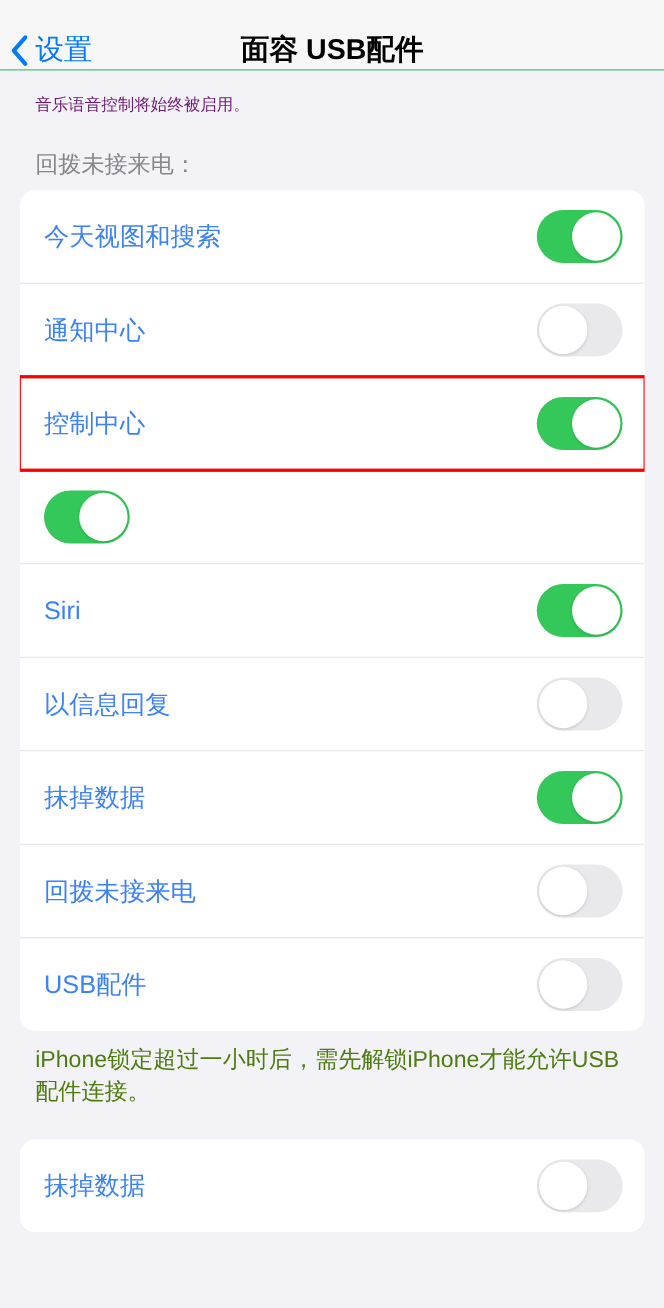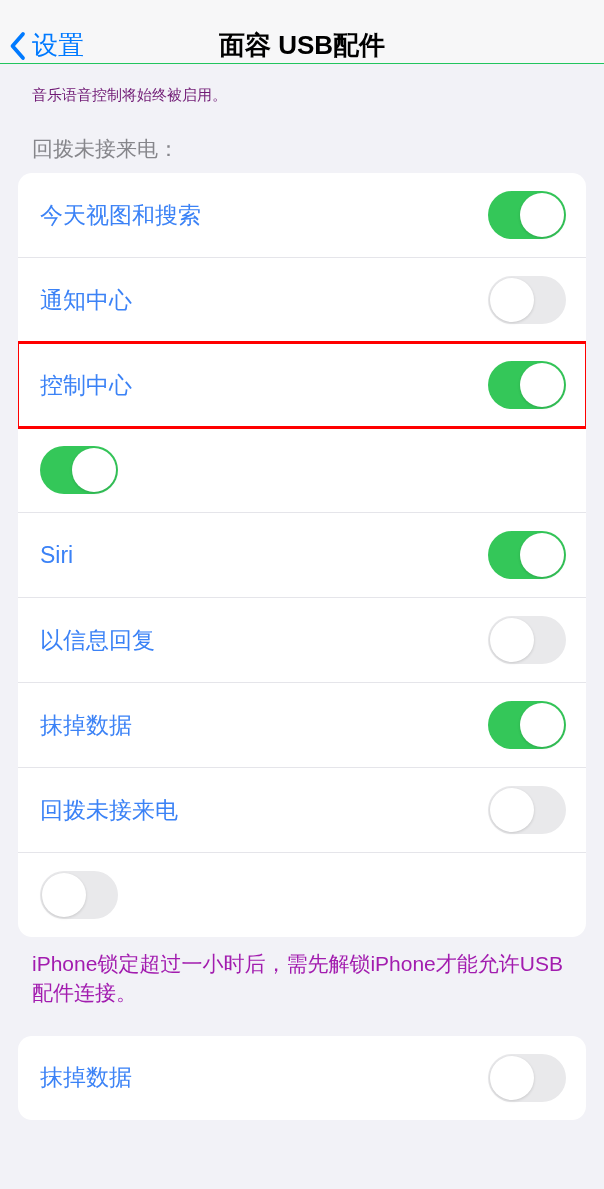--- a/index.html
+++ b/index.html
@@ -46,21 +46,21 @@
       color: #701a75;
       font-size: 15px;
     }
     .section-header {
       padding: 6px 32px 10px;
       color: #86868b;
       font-size: 21px;
     }
     .section-footer {
       padding: 12px 32px 28px;
-      color: #a21caf;
+      color: #4d7c0f;
       font-size: 21px;
       line-height: 1.4;
     }
     .group {
       background: #fff;
       border-radius: 14px;
       margin: 0 18px;
       overflow: hidden;
     }
     .row {
@@ -172,20 +172,21 @@
           <div class="toggle-knob"></div>
         </div>
       </div>
       <div class="row">
         <span class="row-label">回拨未接来电</span>
         <div class="toggle toggle-off">
           <div class="toggle-knob"></div>
         </div>
       </div>
       <div class="row">
+        <span class="row-label">USB配件</span>
         <div class="toggle toggle-off">
           <div class="toggle-knob"></div>
         </div>
       </div>
     </div>
 
   <div class="section-footer">iPhone锁定超过一小时后，需先解锁iPhone才能允许USB配件连接。</div>
 
   <div class="group">
     <div class="row">

